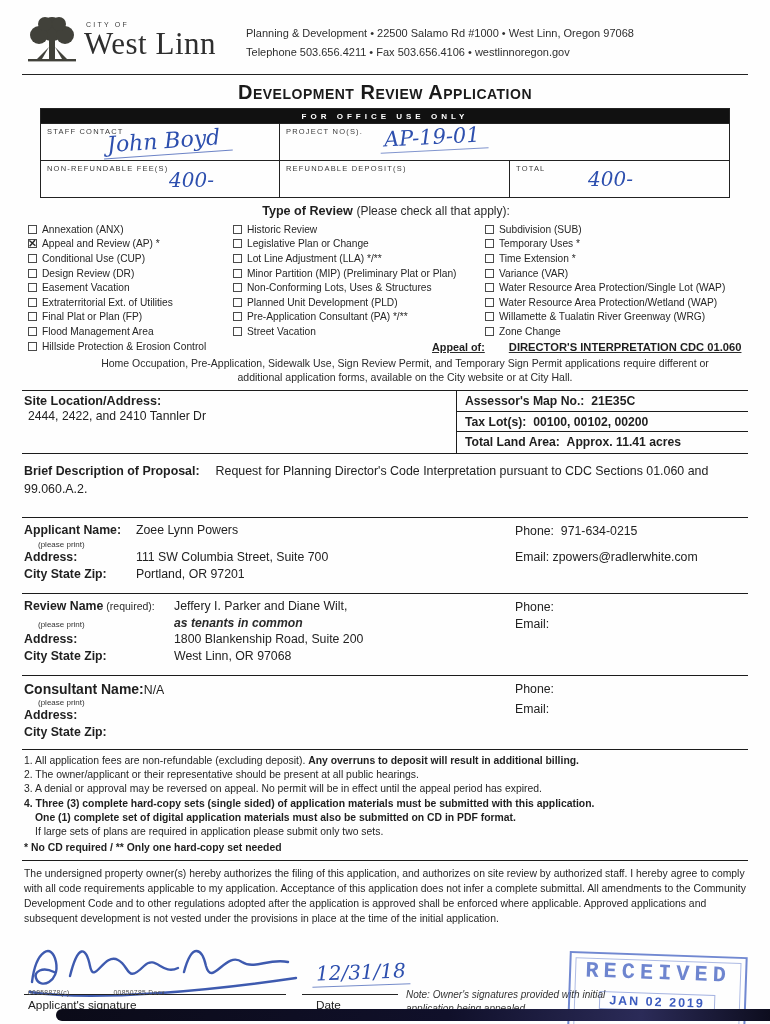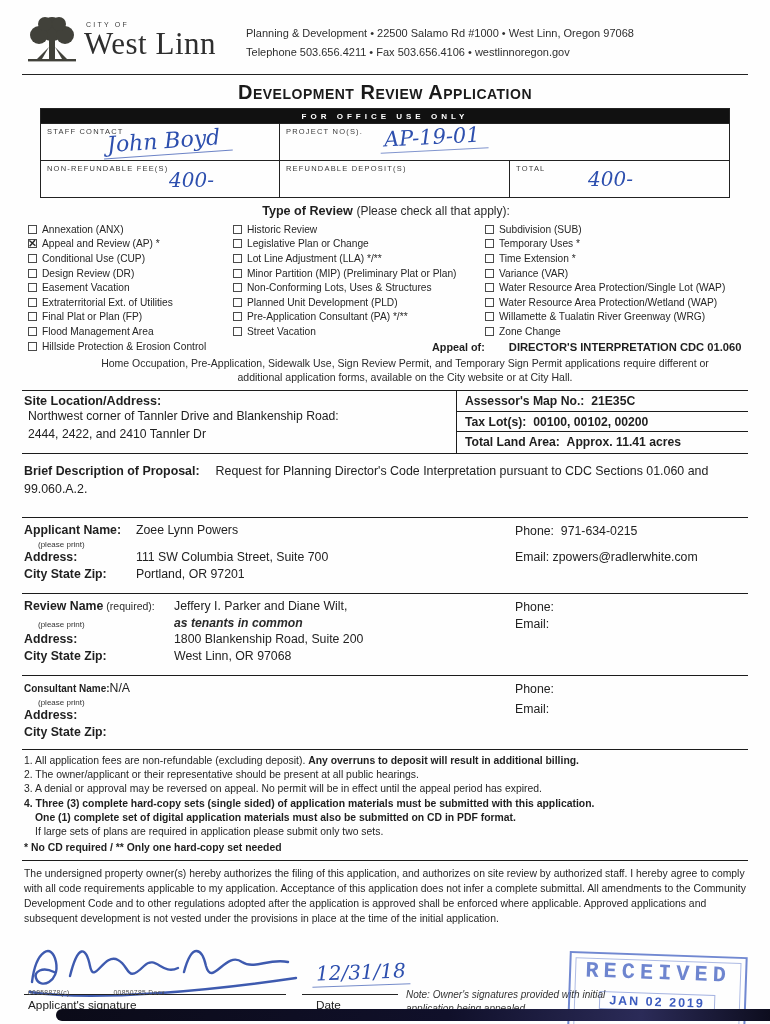--- a/index.html
+++ b/index.html
@@ -40,21 +40,21 @@
 
   
   .review { margin:6px 22px 0 24px;text-align:center; }
   .rv-head { font-size:12.6px; }
   .rv-head .hn { font-weight:normal; font-size:12px; color:#2b2b2b; }
   .rv-cols { position:relative; display:flex; margin-top:4px; margin-left:4px; }
   .colA { width:205px; } .colB { width:252px; } .colC { flex:1; }
   .ck { display:flex; align-items:center; height:14.6px; white-space:nowrap; font-size:10.2px; color:#262626; }
   .box { position:relative; width:9px; height:9px; border:1.1px solid #4a4a4a; margin-right:5px; flex:none; background:#fff; }
   .box.checked::after { content:"✕"; position:absolute; left:-1px; top:-3px; font-size:10.5px; font-weight:bold; color:#2b2b2b; transform:rotate(-4deg); }
-  .appeal { position:absolute; left:404px; bottom:0; font-size:10.8px; white-space:nowrap; }
+  .appeal { position:absolute; left:404px; bottom:0; font-size:10.8px; white-space:nowrap;text-decoration:underline; }
   .appeal-val { margin-left:24px; font-size:11.2px; }
   .rv-note { margin:4px 22px 0 60px; font-size:10.5px; line-height:1.32; max-width:648px; color:#2b2b2b; }
 
   .rule-heavy { border-top:1.9px solid #1c1c1c; margin:5px 22px 0; }
 
   
   .site { display:flex; margin:0 22px; border-bottom:1.8px solid #1c1c1c; }
   .site-l { flex:1; padding:3px 6px 5px 2px; }
   .site-lab { font-size:12.6px; }
   .site-v { font-size:12.2px; line-height:1.45; padding-left:4px; color:#222; }
@@ -285,21 +285,20 @@
       </div>
     </div>
     <div class="rv-note">Home Occupation, Pre-Application, Sidewalk Use, Sign Review Permit, and Temporary Sign Permit applications require different or additional application forms, available on the City website or at City Hall.</div>
   </div>
 
   <div class="rule-heavy"></div>
 
   <div class="site">
     <div class="site-l">
       <div class="b site-lab">Site Location/Address:</div>
-      <div class="site-v">Northwest corner of Tannler Drive and Blankenship Road:</div>
       <div class="site-v">2444, 2422, and 2410 Tannler Dr</div>
     </div>
     <div class="site-r">
       <div class="sr-row"><span class="b">Assessor's Map No.:</span>&nbsp;&nbsp;<span class="b">21E35C</span></div>
       <div class="sr-row"><span class="b">Tax Lot(s):</span>&nbsp;&nbsp;<span class="b">00100, 00102, 00200</span></div>
       <div class="sr-row"><span class="b">Total Land Area:</span>&nbsp;&nbsp;<span class="b">Approx. 11.41 acres</span></div>
     </div>
   </div>
 
   <div class="proposal">
@@ -346,21 +345,21 @@
       <div class="p-val">West Linn, OR 97068</div>
     </div>
     <div class="contact-abs" style="top:6px"><span>Phone:</span>&nbsp;<span></span></div>
     <div class="contact-abs" style="top:23px"><span>Email:</span>&nbsp;<span></span></div>
   </div>
 
   <div class="rule-heavy"></div>
 
   <div class="person">
     <div class="p-row row-h">
-      <div class="b" style="font-size:10px">Consultant Name:</div>
+      <div class="b" style="font-size:14px">Consultant Name:</div>
       <div class="p-val">N/A</div>
     </div>
     <div class="print-note">(please print)</div>
     <div class="p-row row-h">
       <div class="p-lab">Address:</div>
       <div class="p-val"></div>
     </div>
     <div class="p-row" style="height:15px">
       <div class="p-lab">City State Zip:</div>
       <div class="p-val"></div>

